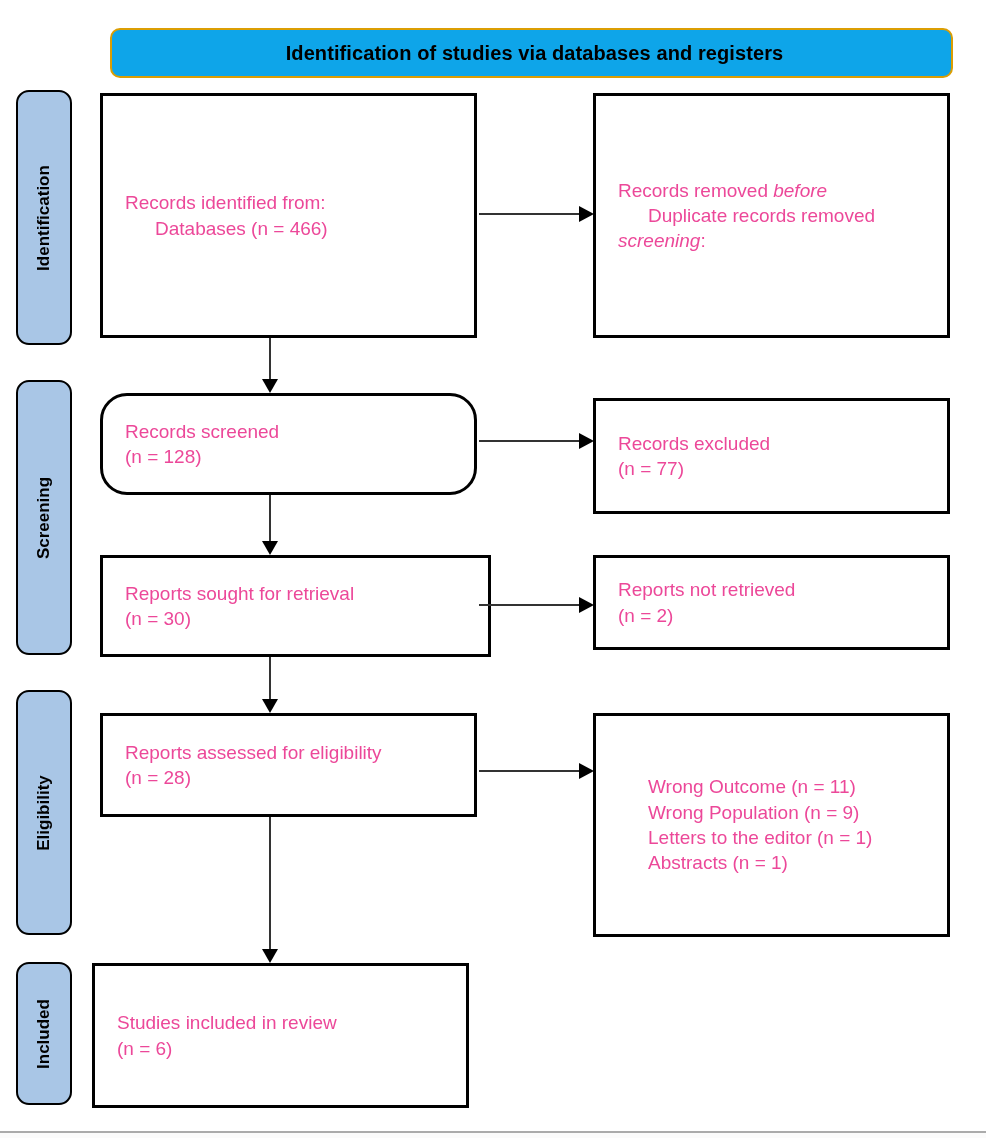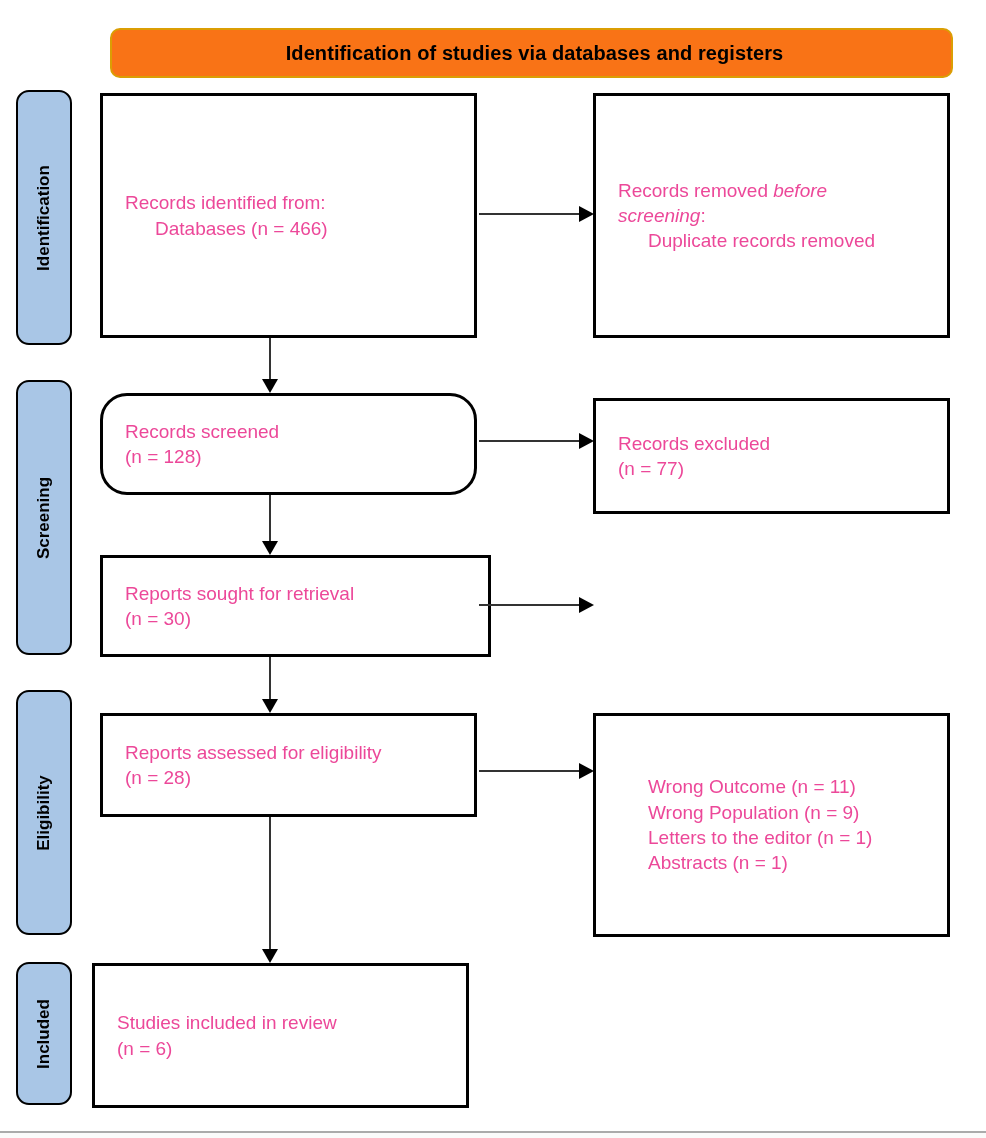--- a/index.html
+++ b/index.html
@@ -12,21 +12,21 @@
     height: 1138px;
     background: #ffffff;
     overflow: hidden;
   }
 
   
   .banner {
     position: absolute;
     left: 110px; top: 28px;
     width: 843px; height: 50px;
-    background: #f97316;
+    background: #0ea5e9;
     border: 2px solid #DB9E04;
     border-radius: 10px;
     display: flex; align-items: center; justify-content: center;
     font-size: 20px; font-weight: bold; color: #000;
     letter-spacing: 0.1px;
     padding-left: 6px;
   }
 
   
   .stage {
@@ -142,39 +142,43 @@
     <span class="stage-text">Included</span>
   </div>
 
   <div class="box" id="box-identified">
     <p class="line">Records identified from:</p>
     <p class="line indent">Databases (n = 466)</p>
   </div>
 
   <div class="box" id="box-removed">
     <p class="line"><span>Records removed </span><em>before</em></p>
+    <p class="line indent">Duplicate records removed</p>
     <p class="line"><em>screening</em><span>:</span></p>
-    <p class="line indent">Duplicate records removed</p>
   </div>
 
   <div class="box" id="box-screened">
     <p class="line">Records screened</p>
     <p class="line">(n = 128)</p>
   </div>
 
   <div class="box" id="box-rec-excluded">
     <p class="line">Records excluded</p>
     <p class="line">(n = 77)</p>
   </div>
 
   <div class="box" id="box-sought">
     <p class="line">Reports sought for retrieval</p>
     <p class="line">(n = 30)</p>
   </div>
 
+  <div class="box" id="box-not-retrieved">
+    <p class="line">Reports not retrieved</p>
+    <p class="line">(n = 2)</p>
+  </div>
 
   <div class="box" id="box-assessed">
     <p class="line">Reports assessed for eligibility</p>
     <p class="line">(n = 28)</p>
   </div>
 
   <div class="box" id="box-rep-excluded">
     <p class="line indent">Wrong Outcome (n = 11)</p>
     <p class="line indent">Wrong Population (n = 9)</p>
     <p class="line indent">Letters to the editor (n = 1)</p>

